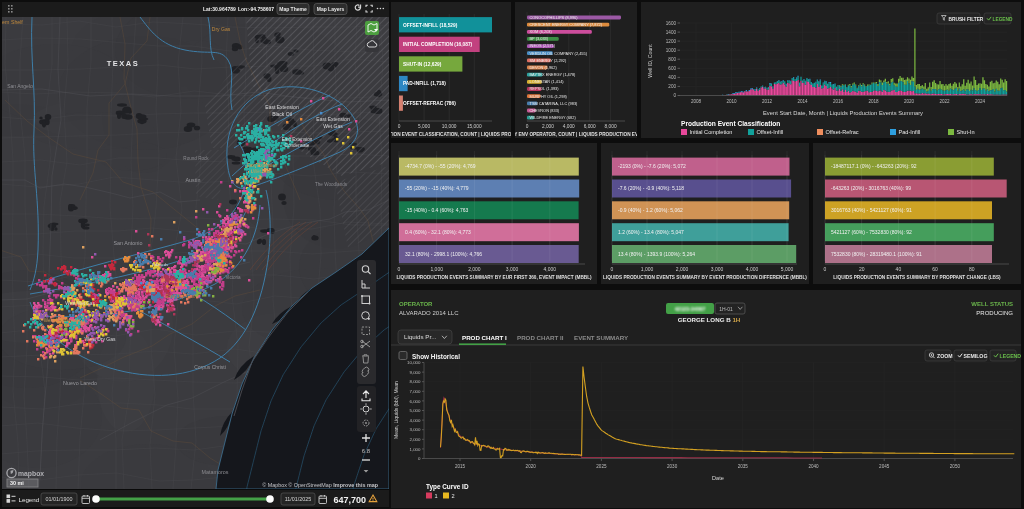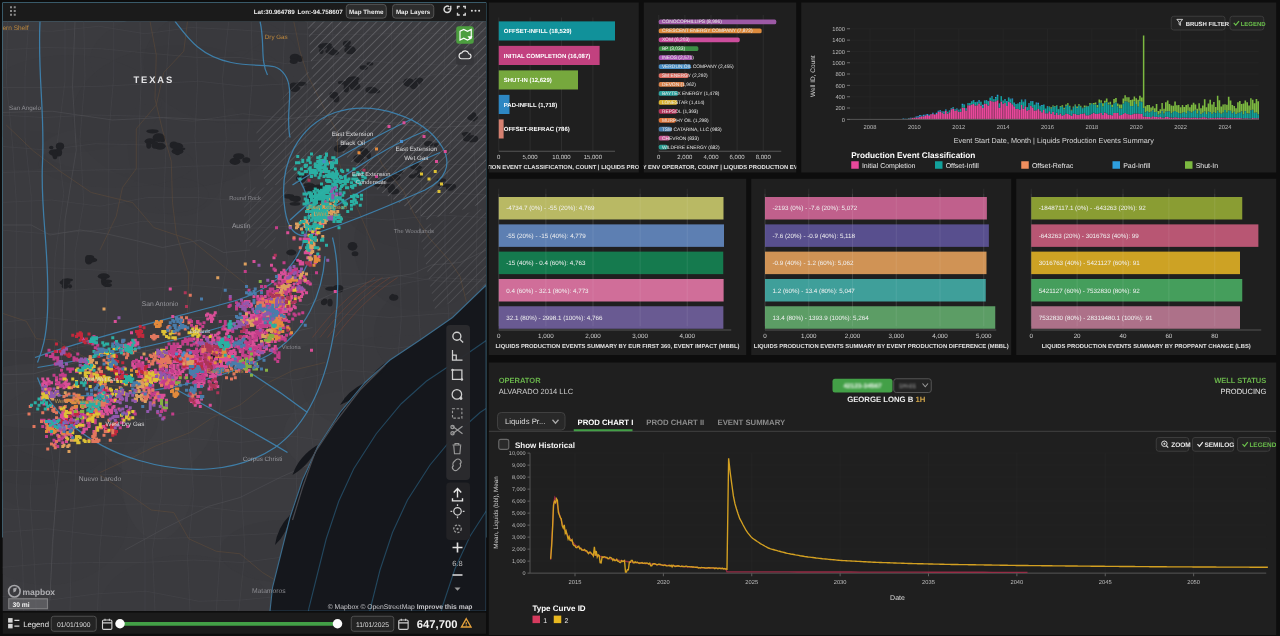--- a/index.html
+++ b/index.html
@@ -1,18 +1,18 @@
 <!DOCTYPE html>
 <html><head><meta charset="utf-8"><style>
 *{margin:0;padding:0;box-sizing:border-box}
 body{width:1024px;height:509px;background:#0d0d0d;font-family:"Liberation Sans",sans-serif;overflow:hidden;position:relative}
 .panel{position:absolute;background:#1f1f1f}
 svg{display:block}
 </style></head><body>
-<div class="panel" style="left:2px;top:2px;width:387px;height:428px;background:#7dd3fc">
+<div class="panel" style="left:2px;top:2px;width:387px;height:428px;background:#f9a8d4">
     <svg width="387" height="505" viewBox="2 2 387 505" font-family="Liberation Sans, sans-serif">
       <defs>
         <pattern id="hatch" width="5" height="5" patternTransform="rotate(45)" patternUnits="userSpaceOnUse">
           <line x1="0" y1="0" x2="0" y2="5" stroke="#9a9aa0" stroke-width="1.2" opacity="0.5"></line>
         </pattern>
         <clipPath id="mapclip">
           <rect x="2" y="17" width="387" height="472"></rect>
         </clipPath>
       </defs>
       <rect x="2" y="17" width="387" height="472" fill="#3b3b3f"></rect>

